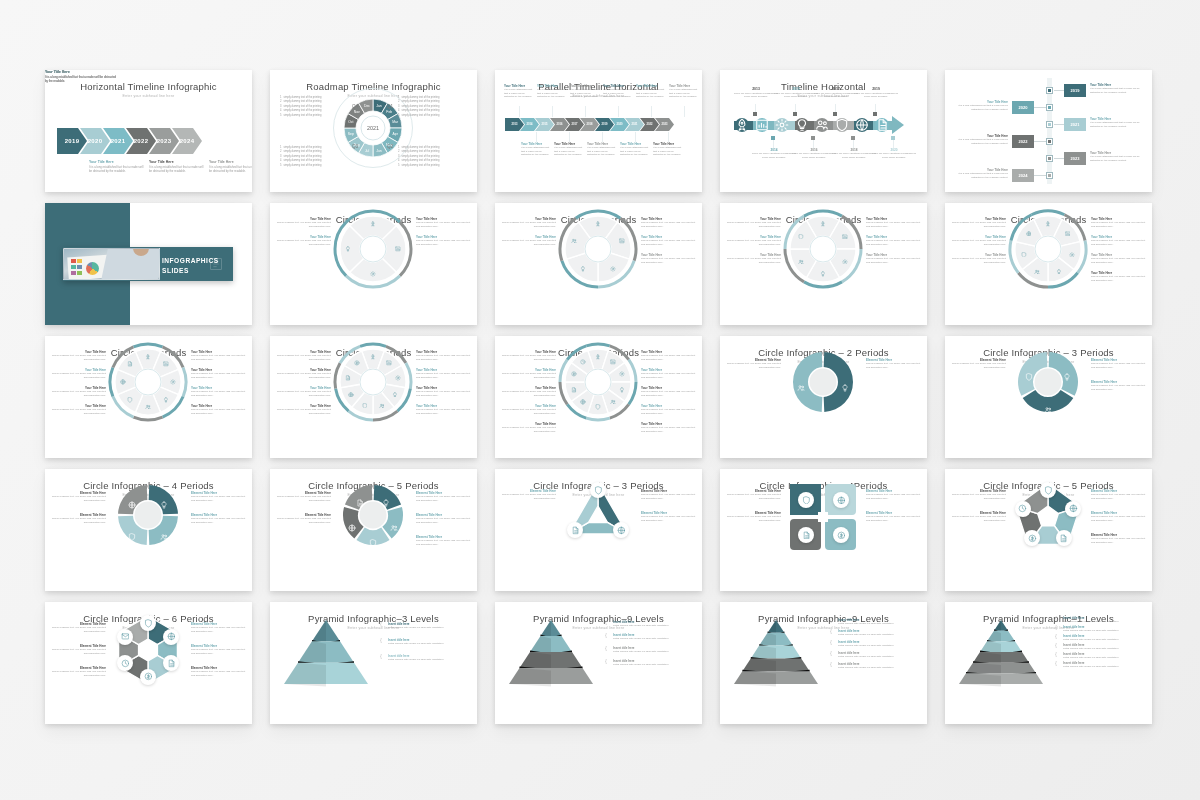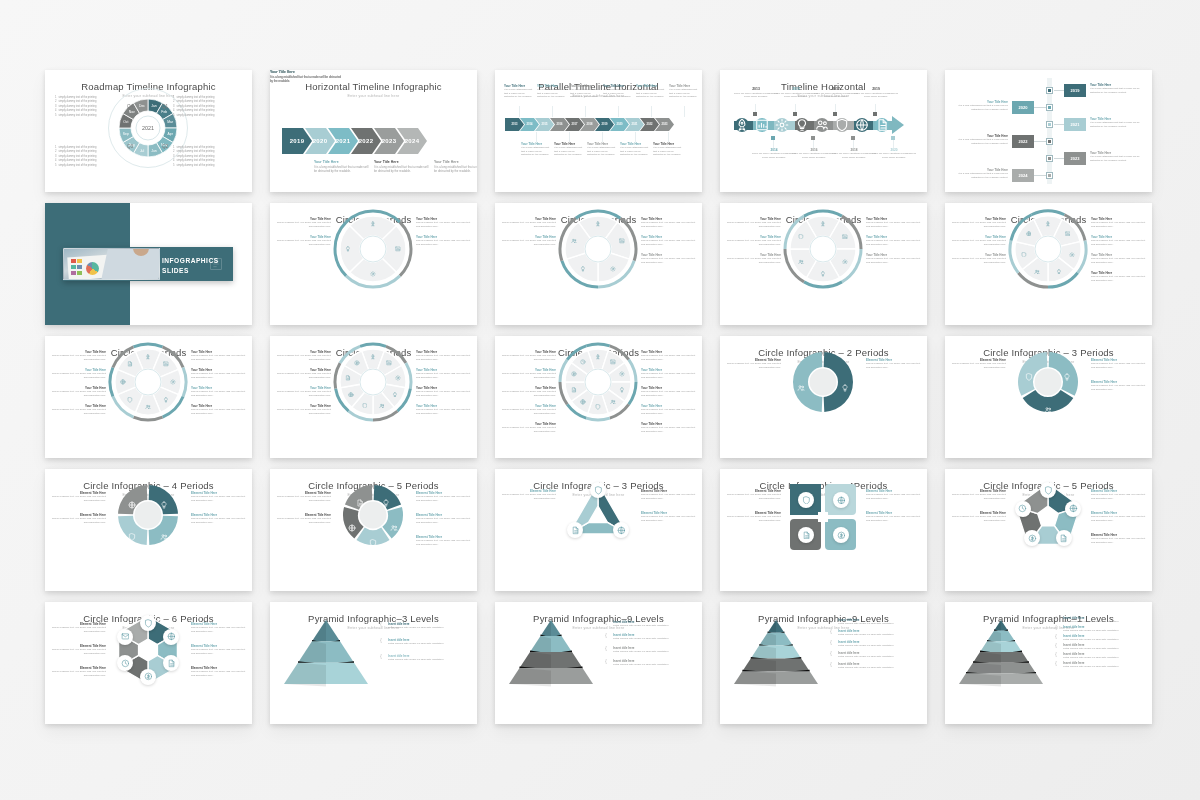--- a/index.html
+++ b/index.html
@@ -128,20 +128,56 @@
   .circle-node svg { width:55%; height:55%; }
   svg.ico { stroke:#5e9aa5; fill:none; stroke-width:1.6; }
   svg.icow { stroke:#ffffff; fill:none; stroke-width:1.8; }
 </style>
 </head>
 <body>
 
 <div id="deck">
   <div class="grid" id="grid">
       <div class="slide">
+        <div class="s-title">Horizontal Timeline Infographic</div>
+        <div class="s-sub">Enter your subhead line here</div>
+        <div class="arrowrow" style="left:12px;top:58px">
+          <div class="arw" style="width:30px;background:#3d6d78">2019</div>
+          <div class="arw" style="width:30px;background:#a8cdd3">2020</div>
+          <div class="arw" style="width:30px;background:#7dbcc6">2021</div>
+          <div class="arw" style="width:30px;background:#6f7271">2022</div>
+          <div class="arw" style="width:30px;background:#9a9d9c">2023</div>
+          <div class="arw" style="width:30px;background:#b4b7b6">2024</div>
+        </div>
+        <div class="blk" style="">
+          <div class="ttl" style="color:#3d6d78">Your Title Here</div>
+          <div class="txt">It is a long established fact that a reader will be distracted by the readable.</div>
+        </div>
+        <div class="blk" style="">
+          <div class="ttl" style="color:#6ca7b0">Your Title Here</div>
+          <div class="txt">It is a long established fact that a reader will be distracted by the readable.</div>
+        </div>
+        <div class="blk" style="">
+          <div class="ttl" style="color:#8e9190">Your Title Here</div>
+          <div class="txt">It is a long established fact that a reader will be distracted by the readable.</div>
+        </div>
+        <div class="blk" style="left:44px;top:90px;width:58px">
+          <div class="ttl" style="color:#6ca7b0">Your Title Here</div>
+          <div class="txt">It is a long established fact that a reader will be distracted by the readable.</div>
+        </div>
+        <div class="blk" style="left:104px;top:90px;width:58px">
+          <div class="ttl" style="color:#4a4a4a">Your Title Here</div>
+          <div class="txt">It is a long established fact that a reader will be distracted by the readable.</div>
+        </div>
+        <div class="blk" style="left:164px;top:90px;width:58px">
+          <div class="ttl" style="color:#8e9190">Your Title Here</div>
+          <div class="txt">It is a long established fact that a reader will be distracted by the readable.</div>
+        </div>
+      </div>
+      <div class="slide">
         <div class="s-title">Roadmap Timeline Infographic</div>
         <div class="s-sub">Enter your subhead line here</div>
         <div class="ctr ring" style="left:103px;top:58px;width:80px;height:80px;border:1px solid #dfeaec"></div>
         <svg style="position:absolute;left:63px;top:18px" width="80" height="80" viewBox="0 0 80 80">
           <path d="M40 23 L40 11 A29 29 0 0 1 54.5 14.885263290251281 L48.5 25.277568135664545 A17 17 0 0 0 40 23Z" fill="#3d6d78" stroke="#fff" stroke-width=".8"></path>
           <text x="45.95283803735798" y="19.08370599535143" fill="#fff" font-size="3.4" text-anchor="middle" font-family="Liberation Sans">Jan</text>
           <path d="M48.5 25.277568135664545 L54.5 14.885263290251281 A29 29 0 0 1 65.11473670974873 25.5 L54.72243186433546 31.5 A17 17 0 0 0 48.5 25.277568135664545Z" fill="#4a7e89" stroke="#fff" stroke-width=".8"></path>
           <text x="56.2634559672906" y="25.036544032709408" fill="#fff" font-size="3.4" text-anchor="middle" font-family="Liberation Sans">Feb</text>
           <path d="M54.72243186433546 31.5 L65.11473670974873 25.5 A29 29 0 0 1 69 40 L57 40 A17 17 0 0 0 54.72243186433546 31.5Z" fill="#5a8c97" stroke="#fff" stroke-width=".8"></path>
           <text x="62.216294004648574" y="35.34716196264202" fill="#fff" font-size="3.4" text-anchor="middle" font-family="Liberation Sans">Mar</text>
@@ -253,56 +289,20 @@
             <span>4</span>
             <span>simply dummy text of the printing</span>
           </div>
           <div style="display:flex;gap:2px;font-size:2.6px;color:#9a9a9a;line-height:1.7">
             <span>5</span>
             <span>simply dummy text of the printing</span>
           </div>
         </div>
       </div>
       <div class="slide">
-        <div class="s-title">Horizontal Timeline Infographic</div>
-        <div class="s-sub">Enter your subhead line here</div>
-        <div class="arrowrow" style="left:12px;top:58px">
-          <div class="arw" style="width:30px;background:#3d6d78">2019</div>
-          <div class="arw" style="width:30px;background:#a8cdd3">2020</div>
-          <div class="arw" style="width:30px;background:#7dbcc6">2021</div>
-          <div class="arw" style="width:30px;background:#6f7271">2022</div>
-          <div class="arw" style="width:30px;background:#9a9d9c">2023</div>
-          <div class="arw" style="width:30px;background:#b4b7b6">2024</div>
-        </div>
-        <div class="blk" style="">
-          <div class="ttl" style="color:#3d6d78">Your Title Here</div>
-          <div class="txt">It is a long established fact that a reader will be distracted by the readable.</div>
-        </div>
-        <div class="blk" style="">
-          <div class="ttl" style="color:#6ca7b0">Your Title Here</div>
-          <div class="txt">It is a long established fact that a reader will be distracted by the readable.</div>
-        </div>
-        <div class="blk" style="">
-          <div class="ttl" style="color:#8e9190">Your Title Here</div>
-          <div class="txt">It is a long established fact that a reader will be distracted by the readable.</div>
-        </div>
-        <div class="blk" style="left:44px;top:90px;width:58px">
-          <div class="ttl" style="color:#6ca7b0">Your Title Here</div>
-          <div class="txt">It is a long established fact that a reader will be distracted by the readable.</div>
-        </div>
-        <div class="blk" style="left:104px;top:90px;width:58px">
-          <div class="ttl" style="color:#4a4a4a">Your Title Here</div>
-          <div class="txt">It is a long established fact that a reader will be distracted by the readable.</div>
-        </div>
-        <div class="blk" style="left:164px;top:90px;width:58px">
-          <div class="ttl" style="color:#8e9190">Your Title Here</div>
-          <div class="txt">It is a long established fact that a reader will be distracted by the readable.</div>
-        </div>
-      </div>
-      <div class="slide">
         <div class="s-title">Parallel Timeline Horizontal</div>
         <div class="s-sub">Enter your subhead line here</div>
         <div class="arrowrow" style="left:10px;top:48px">
           <div class="sm-arw" style="width:19px;background:#3d6d78">2013</div>
           <div class="sm-arw" style="width:19px;background:#7dbcc6">2014</div>
           <div class="sm-arw" style="width:19px;background:#a8cdd3">2015</div>
           <div class="sm-arw" style="width:19px;background:#8e9190">2016</div>
           <div class="sm-arw" style="width:19px;background:#6f7271">2017</div>
           <div class="sm-arw" style="width:19px;background:#9a9d9c">2018</div>
           <div class="sm-arw" style="width:19px;background:#3d6d78">2019</div>

